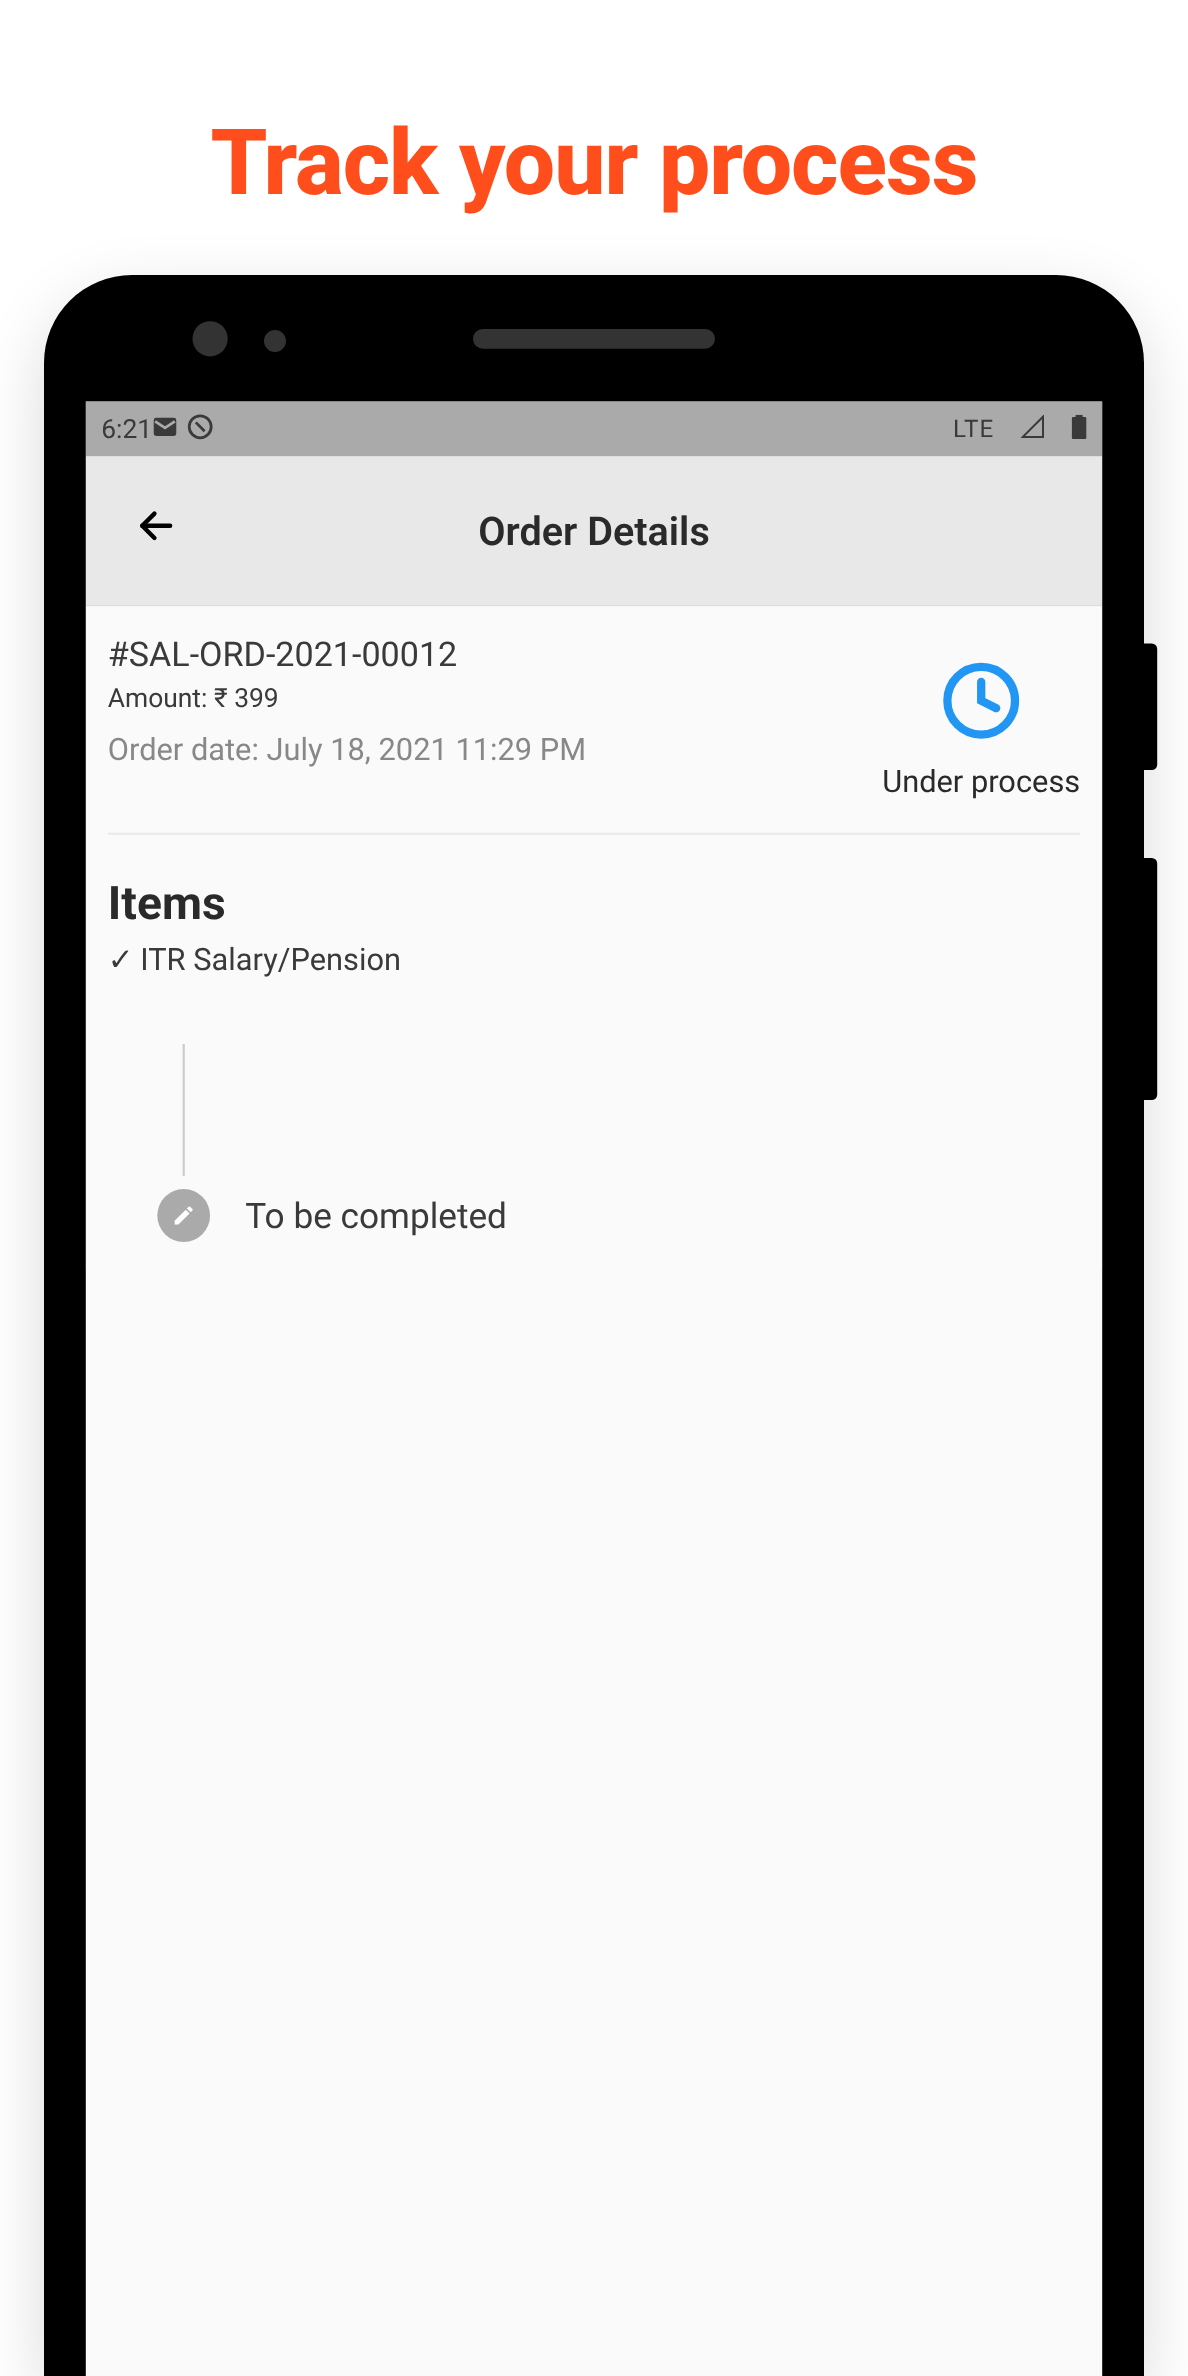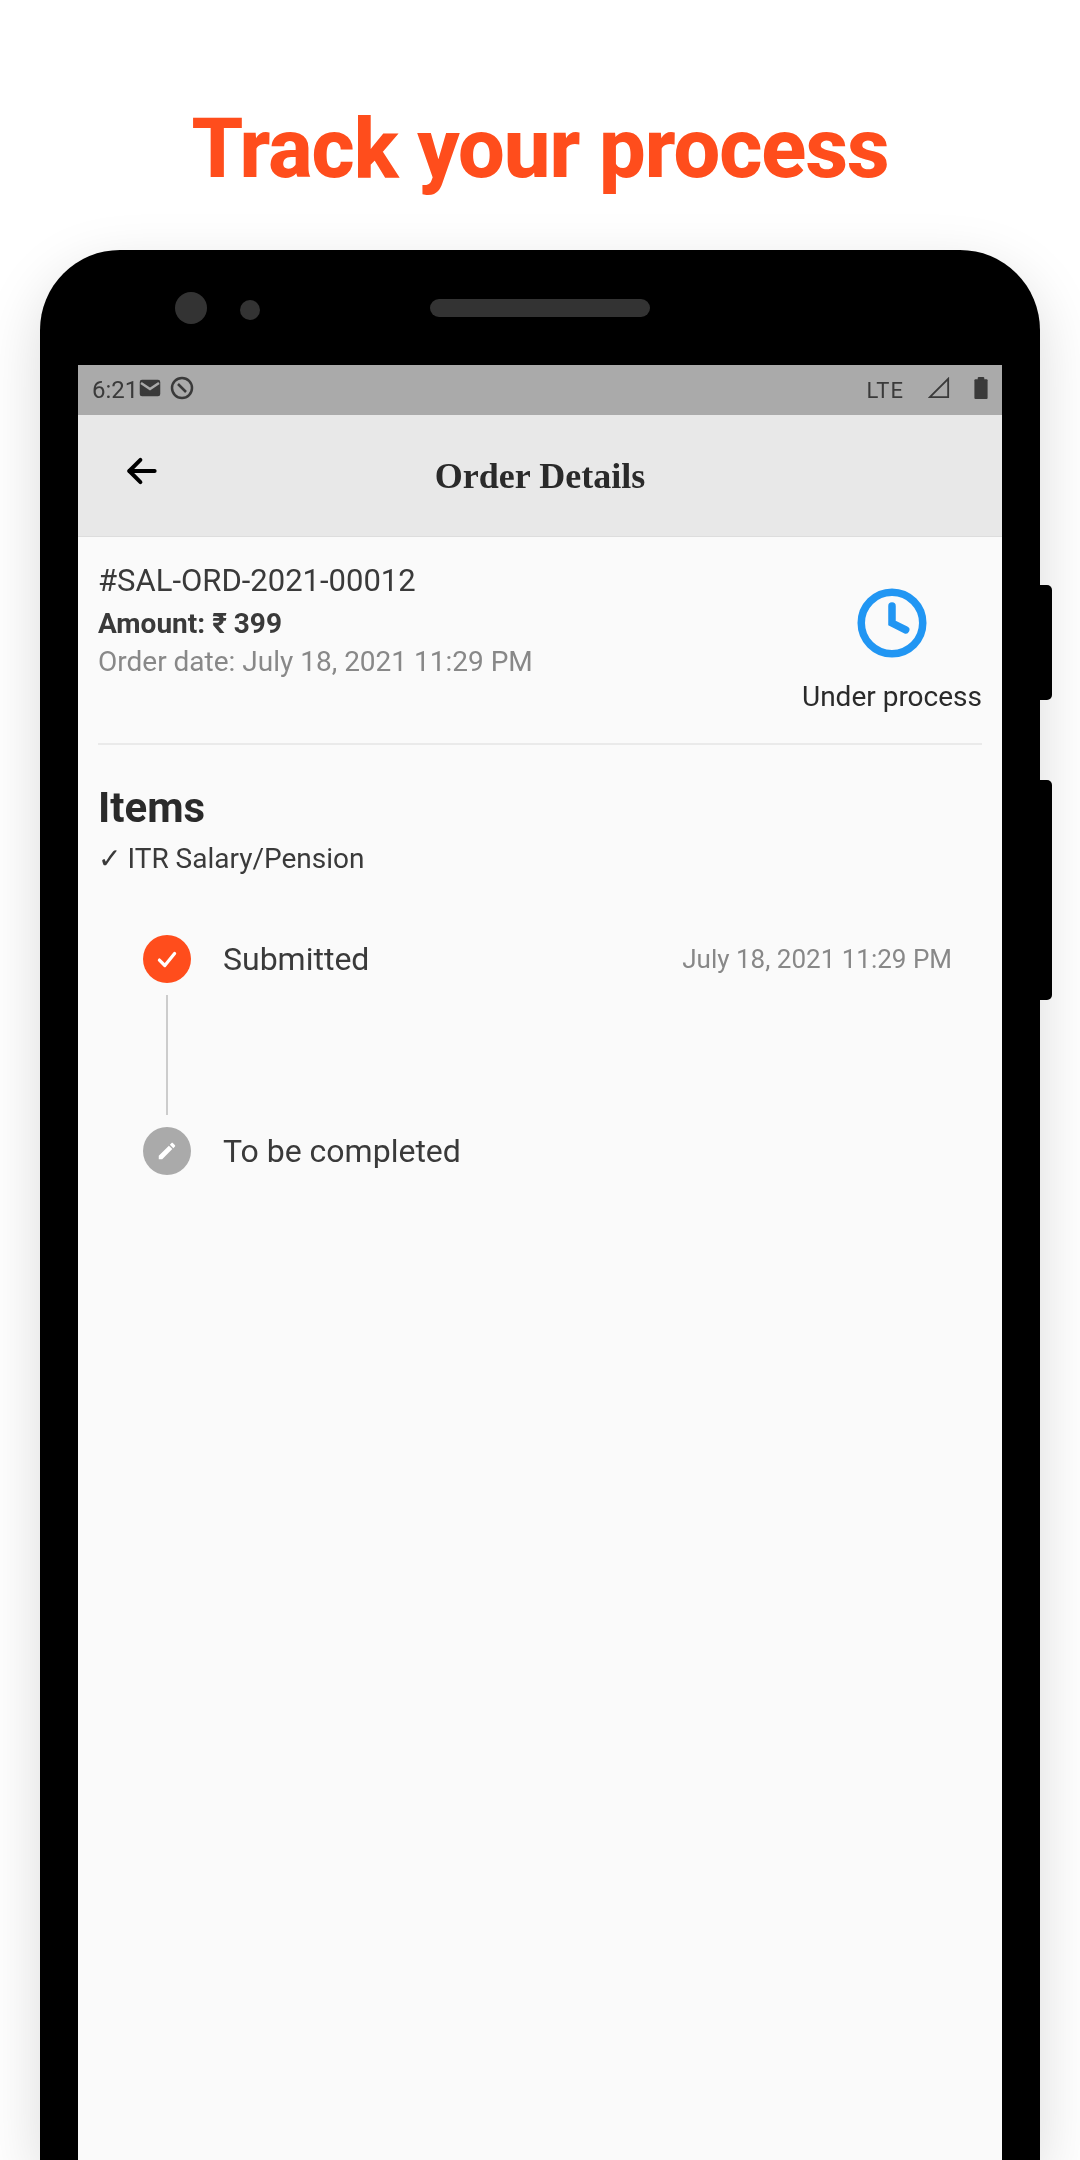--- a/index.html
+++ b/index.html
@@ -114,28 +114,27 @@
       display: flex;
       align-items: center;
       gap: 24px;
       font-size: 20px;
     }
     .lte-text {
       font-size: 22px;
       letter-spacing: 1px;
     }
     .app-header {
-      height: 122px;
+      height: 136px;
       background: #e8e8e8;
       display: flex;
       align-items: center;
       padding: 0 45px;
       border-bottom: 1px solid #ddd;
       position: relative;
-      font-family: Liberation Serif, serif;
     }
     .back-button {
       font-size: 38px;
       color: #000;
       cursor: pointer;
     }
     .header-title {
       font-size: 36px;
       font-weight: 600;
       color: #2a2a2a;
@@ -162,24 +161,23 @@
       font-weight: 700;
       color: #2a2a2a;
       margin-bottom: 10px;
     }
     .order-id {
       font-size: 31px;
       color: #3a3a3a;
       margin-bottom: 8px;
     }
     .order-amount {
-      font-size: 28px;
-      color: #3a3a3a;
-      margin-bottom: 5px;
-      font-weight: bold;
+      font-size: 24px;
+      color: #3a3a3a;
+      margin-bottom: 16px;
     }
     .order-date {
       font-size: 28px;
       color: #888;
     }
     .order-right {
       display: flex;
       flex-direction: column;
       align-items: center;
       gap: 12px;
@@ -338,31 +336,20 @@
       <div class="items-section">
         <div class="section-heading">Items</div>
         <div class="item-row">
           <span class="checkmark">✓</span><span>ITR Salary/Pension</span>
         </div>
       </div>
 
       <div class="status-section">
         <div class="timeline">
 
-          <div class="timeline-item">
-            <div class="timeline-icon submitted">
-              <svg width="26" height="26" viewBox="0 0 24 24" fill="none" stroke="#fff" stroke-width="3" stroke-linecap="round" stroke-linejoin="round">
-                <polyline points="5 13 10 18 19 7"></polyline>
-              </svg>
-            </div>
-            <div class="timeline-content">
-              <span class="timeline-label">Submitted</span>
-              <span class="timeline-date">July 18, 2021 11:29 PM</span>
-            </div>
-          </div>
 
           <div class="timeline-connector"></div>
 
           <div class="timeline-item">
             <div class="timeline-icon pending">
               <svg width="22" height="22" viewBox="0 0 24 24" fill="#fff">
                 <path d="M3 17.25V21h3.75L17.81 9.94l-3.75-3.75L3 17.25zM20.71 7.04c.39-.39.39-1.02 0-1.41l-2.34-2.34c-.39-.39-1.02-.39-1.41 0l-1.83 1.83 3.75 3.75 1.83-1.83z"></path>
               </svg>
             </div>
             <div class="timeline-content">

